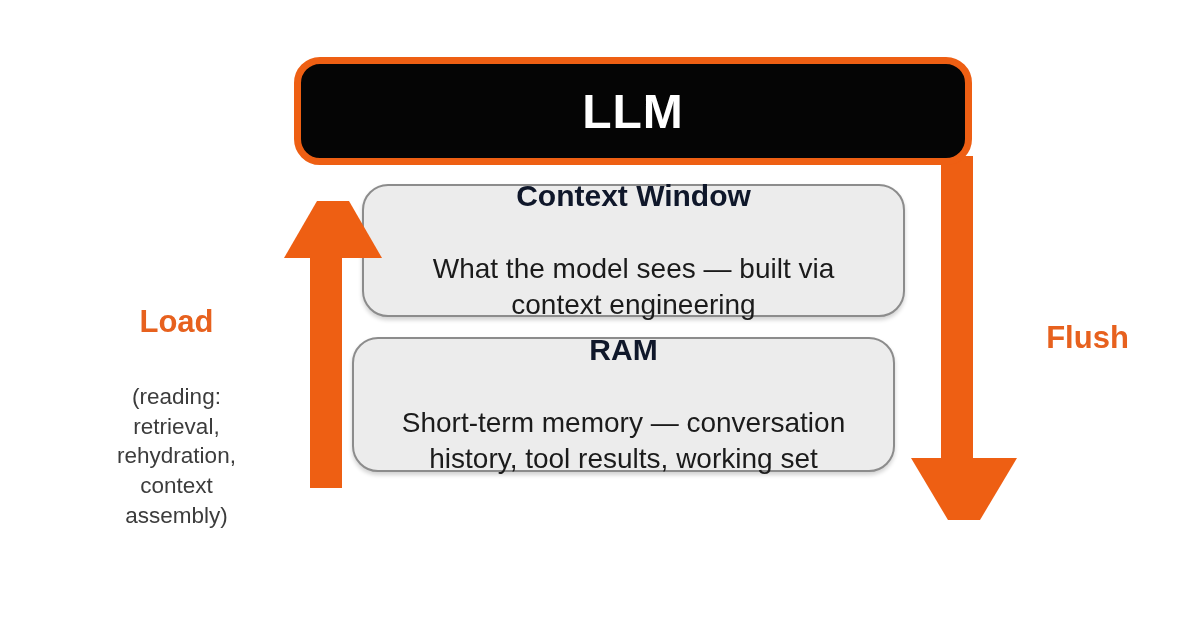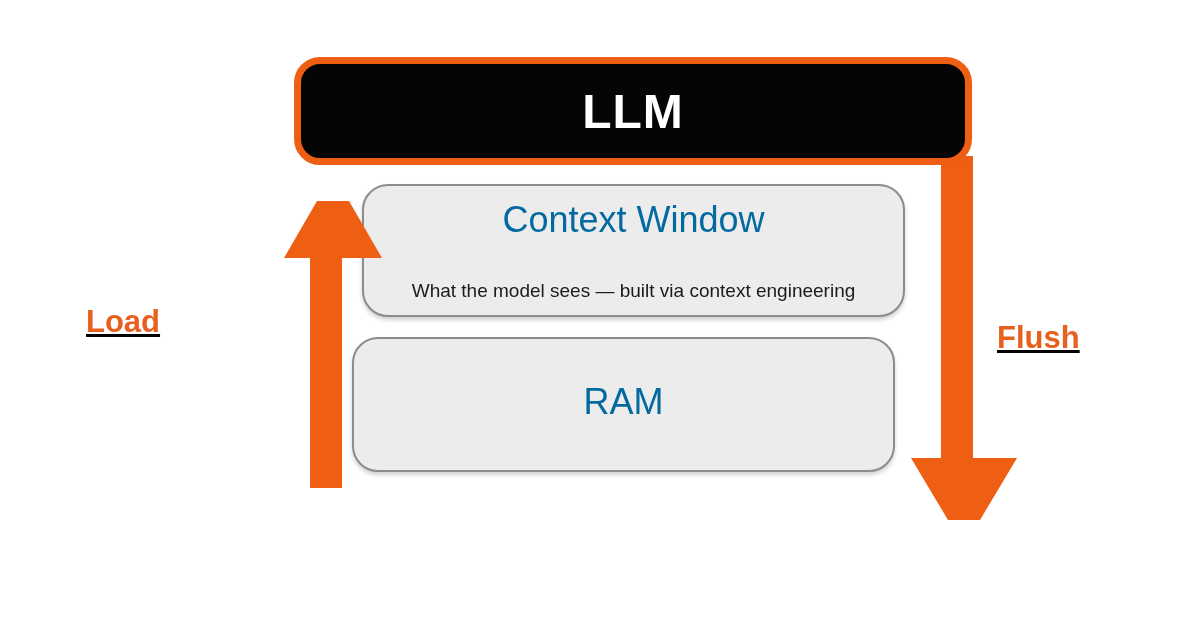--- a/index.html
+++ b/index.html
@@ -51,27 +51,27 @@
     display: flex; flex-direction: column;
     align-items: center; justify-content: center;
     text-align: center;
     z-index: 2;
     padding: 10px 26px;
   }
   .box-context { left: 330px; top: 152px; width: 543px; height: 133px; }
   .box-ram     { left: 320px; top: 305px; width: 543px; height: 135px; }
   .box-fs      { left: 237px; top: 455px; width: 735px; height: 142px; }
   .box-title {
-    font-size: 36px;
-    font-weight: normal;
-    color: #0369a1;
+    font-size: 30px;
+    font-weight: bold;
+    color: #0f172a;
     margin-bottom: 6px;
   }
   .box-subtitle {
-    font-size: 19px;
+    font-size: 28px;
     color: var(--body-text);
     line-height: 1.26;
   }
 
   
   .arrow-up-shaft {
     position: absolute;
     left: 278px; top: 188px;
     width: 15px; height: 268px;
     background: var(--accent-orange);
@@ -100,23 +100,22 @@
     border-left: 37px solid transparent;
     border-right: 37px solid transparent;
     border-top: 62px solid var(--accent-orange);
     z-index: 5;
   }
 
   
   .side-label {
     position: absolute;
     width: 245px;
-    text-align: left;
+    text-align: center;
     z-index: 3;
-    text-decoration: underline;
   }
   .side-label-left  { left: 22px;  top: 240px; }
   .side-label-right { left: 933px; top: 256px; }
   .side-title {
     font-size: 31px;
     font-weight: bold;
     color: var(--label-orange);
     margin-bottom: 10px;
   }
   .side-subtitle {
@@ -140,24 +139,26 @@
   <div class="arrow-down-shaft"></div>
   <div class="arrow-down-head"></div>
 
   <div class="gray-box box-context">
     <div class="box-title">Context Window</div>
     <div class="box-subtitle">What the model sees — built via context engineering</div>
   </div>
 
   <div class="gray-box box-ram">
     <div class="box-title">RAM</div>
+    <div class="box-subtitle">Short-term memory — conversation history, tool results, working set</div>
   </div>
 
 
   <div class="side-label side-label-left">
     <div class="side-title">Load</div>
+    <div class="side-subtitle">(reading: retrieval, rehydration, context assembly)</div>
   </div>
 
   <div class="side-label side-label-right">
     <div class="side-title">Flush</div>
   </div>
 
 </div>
 
 </body></html>

